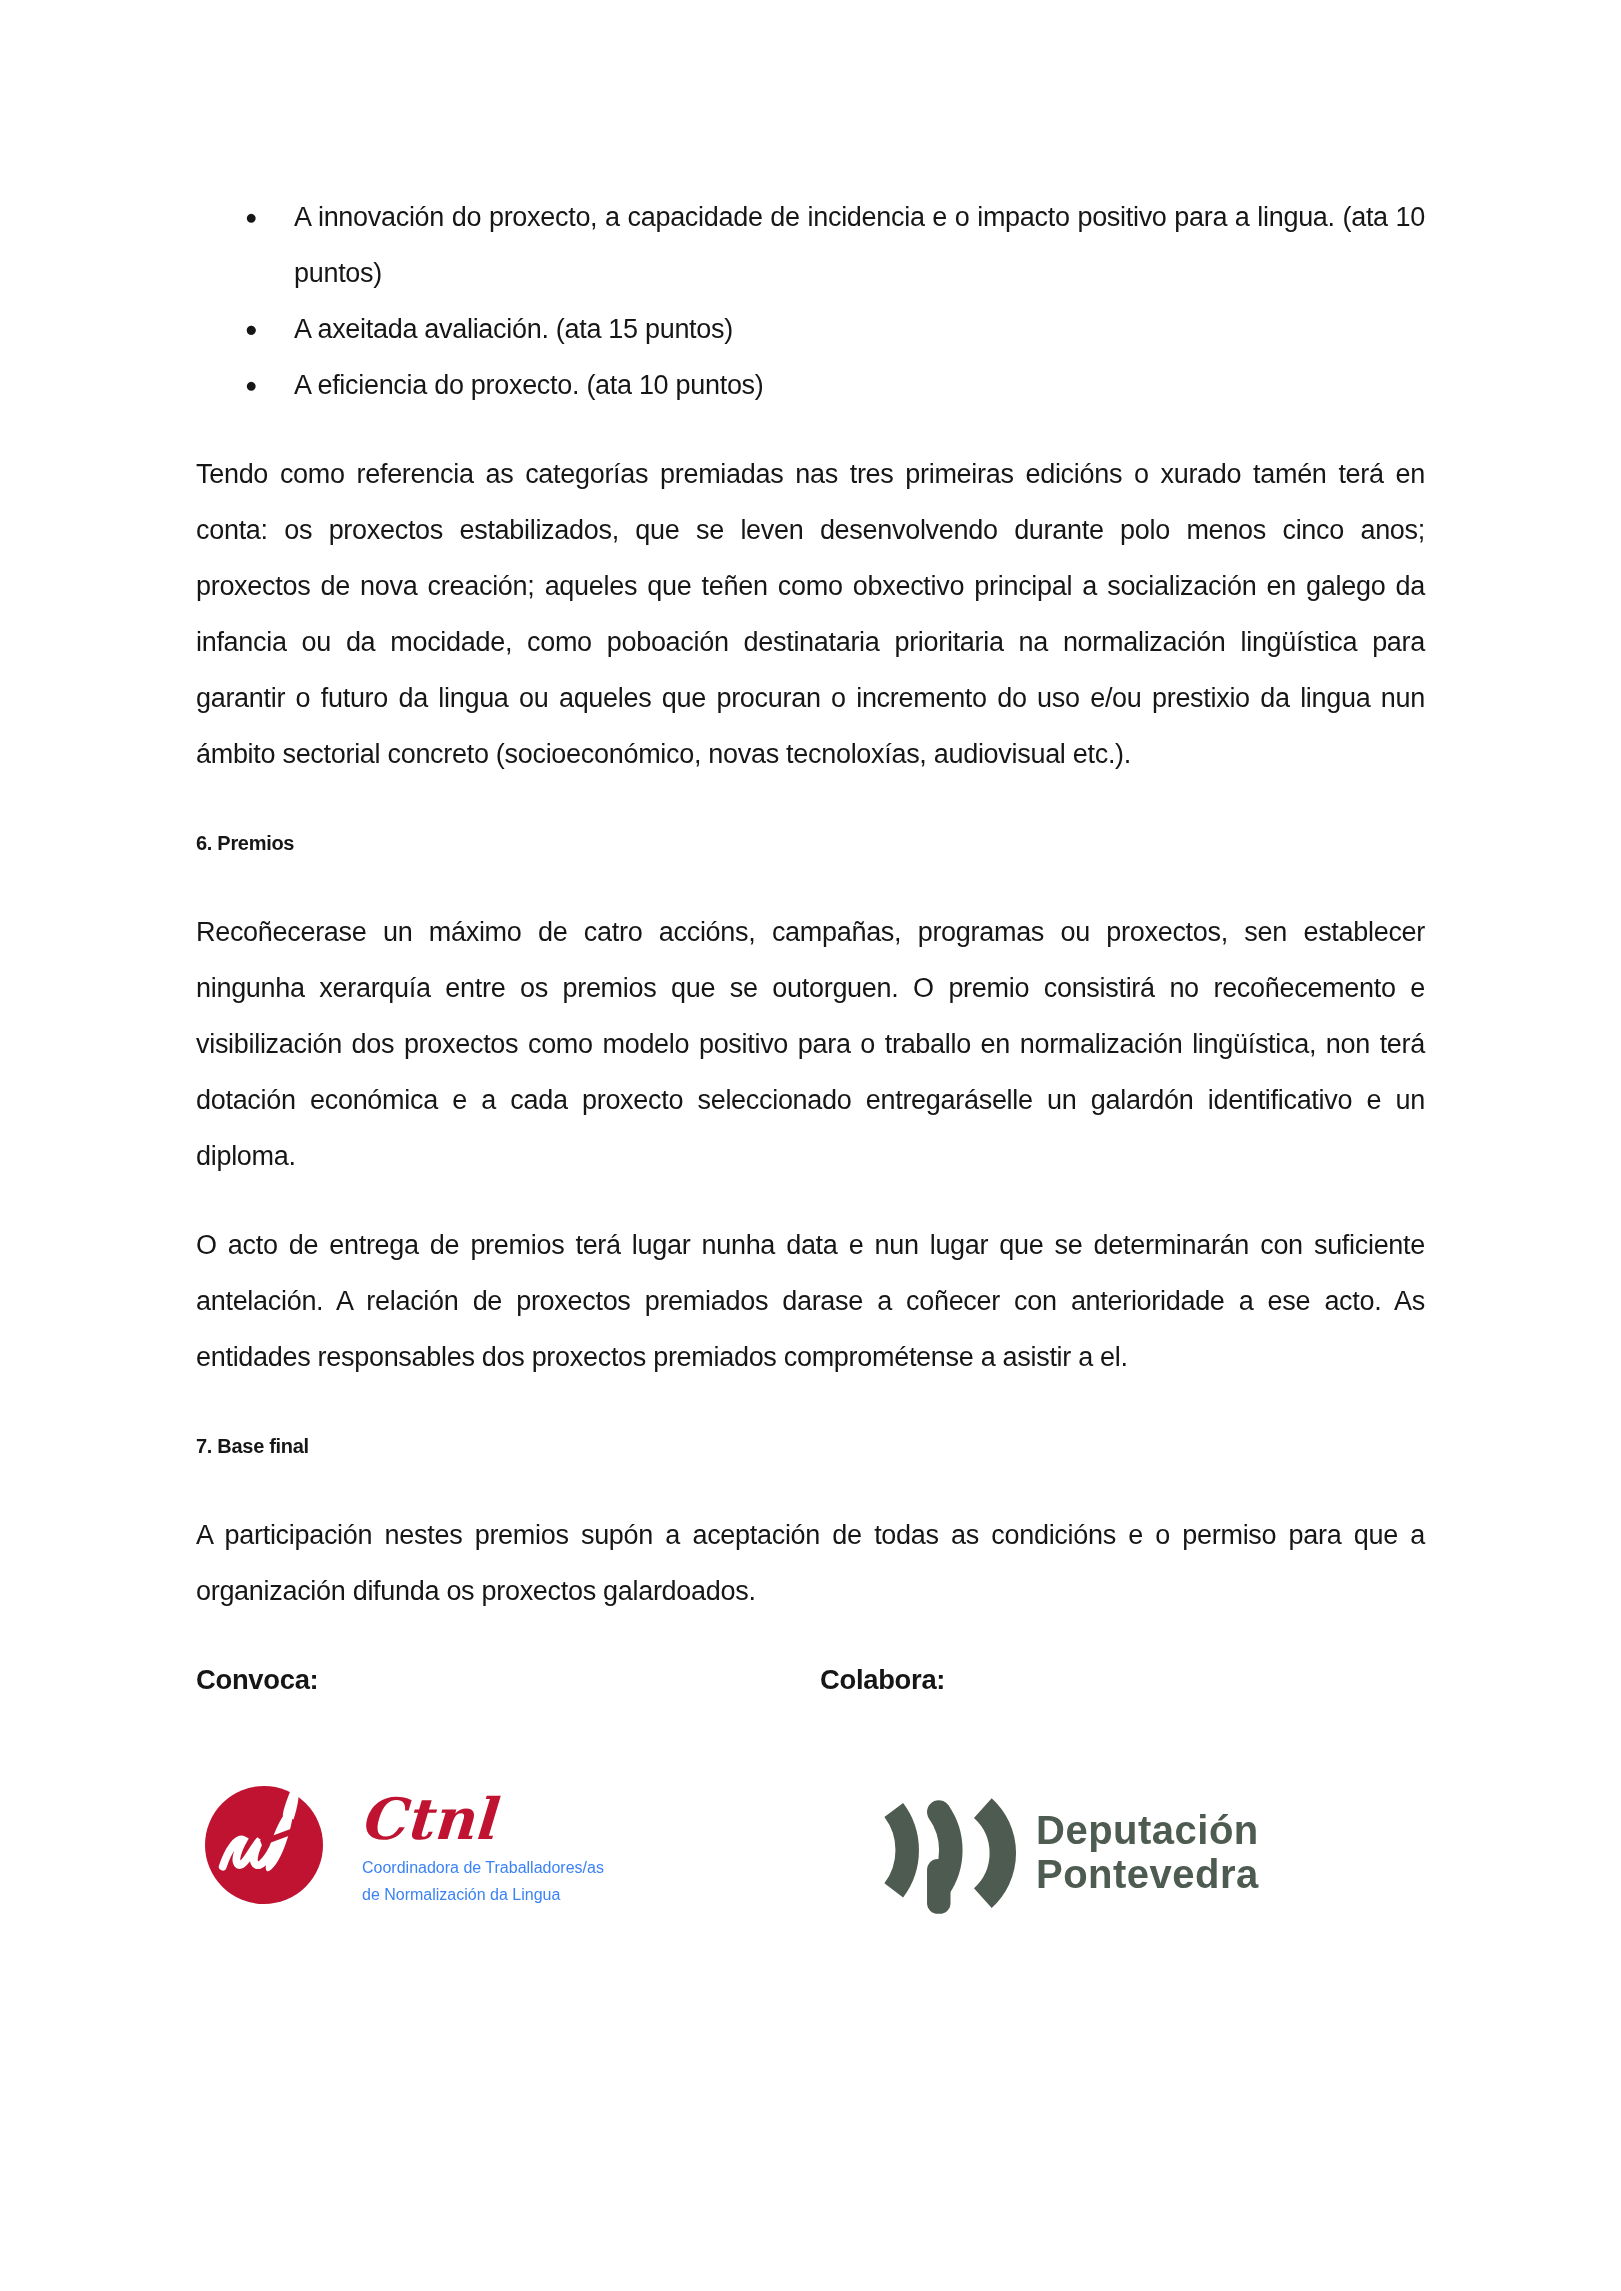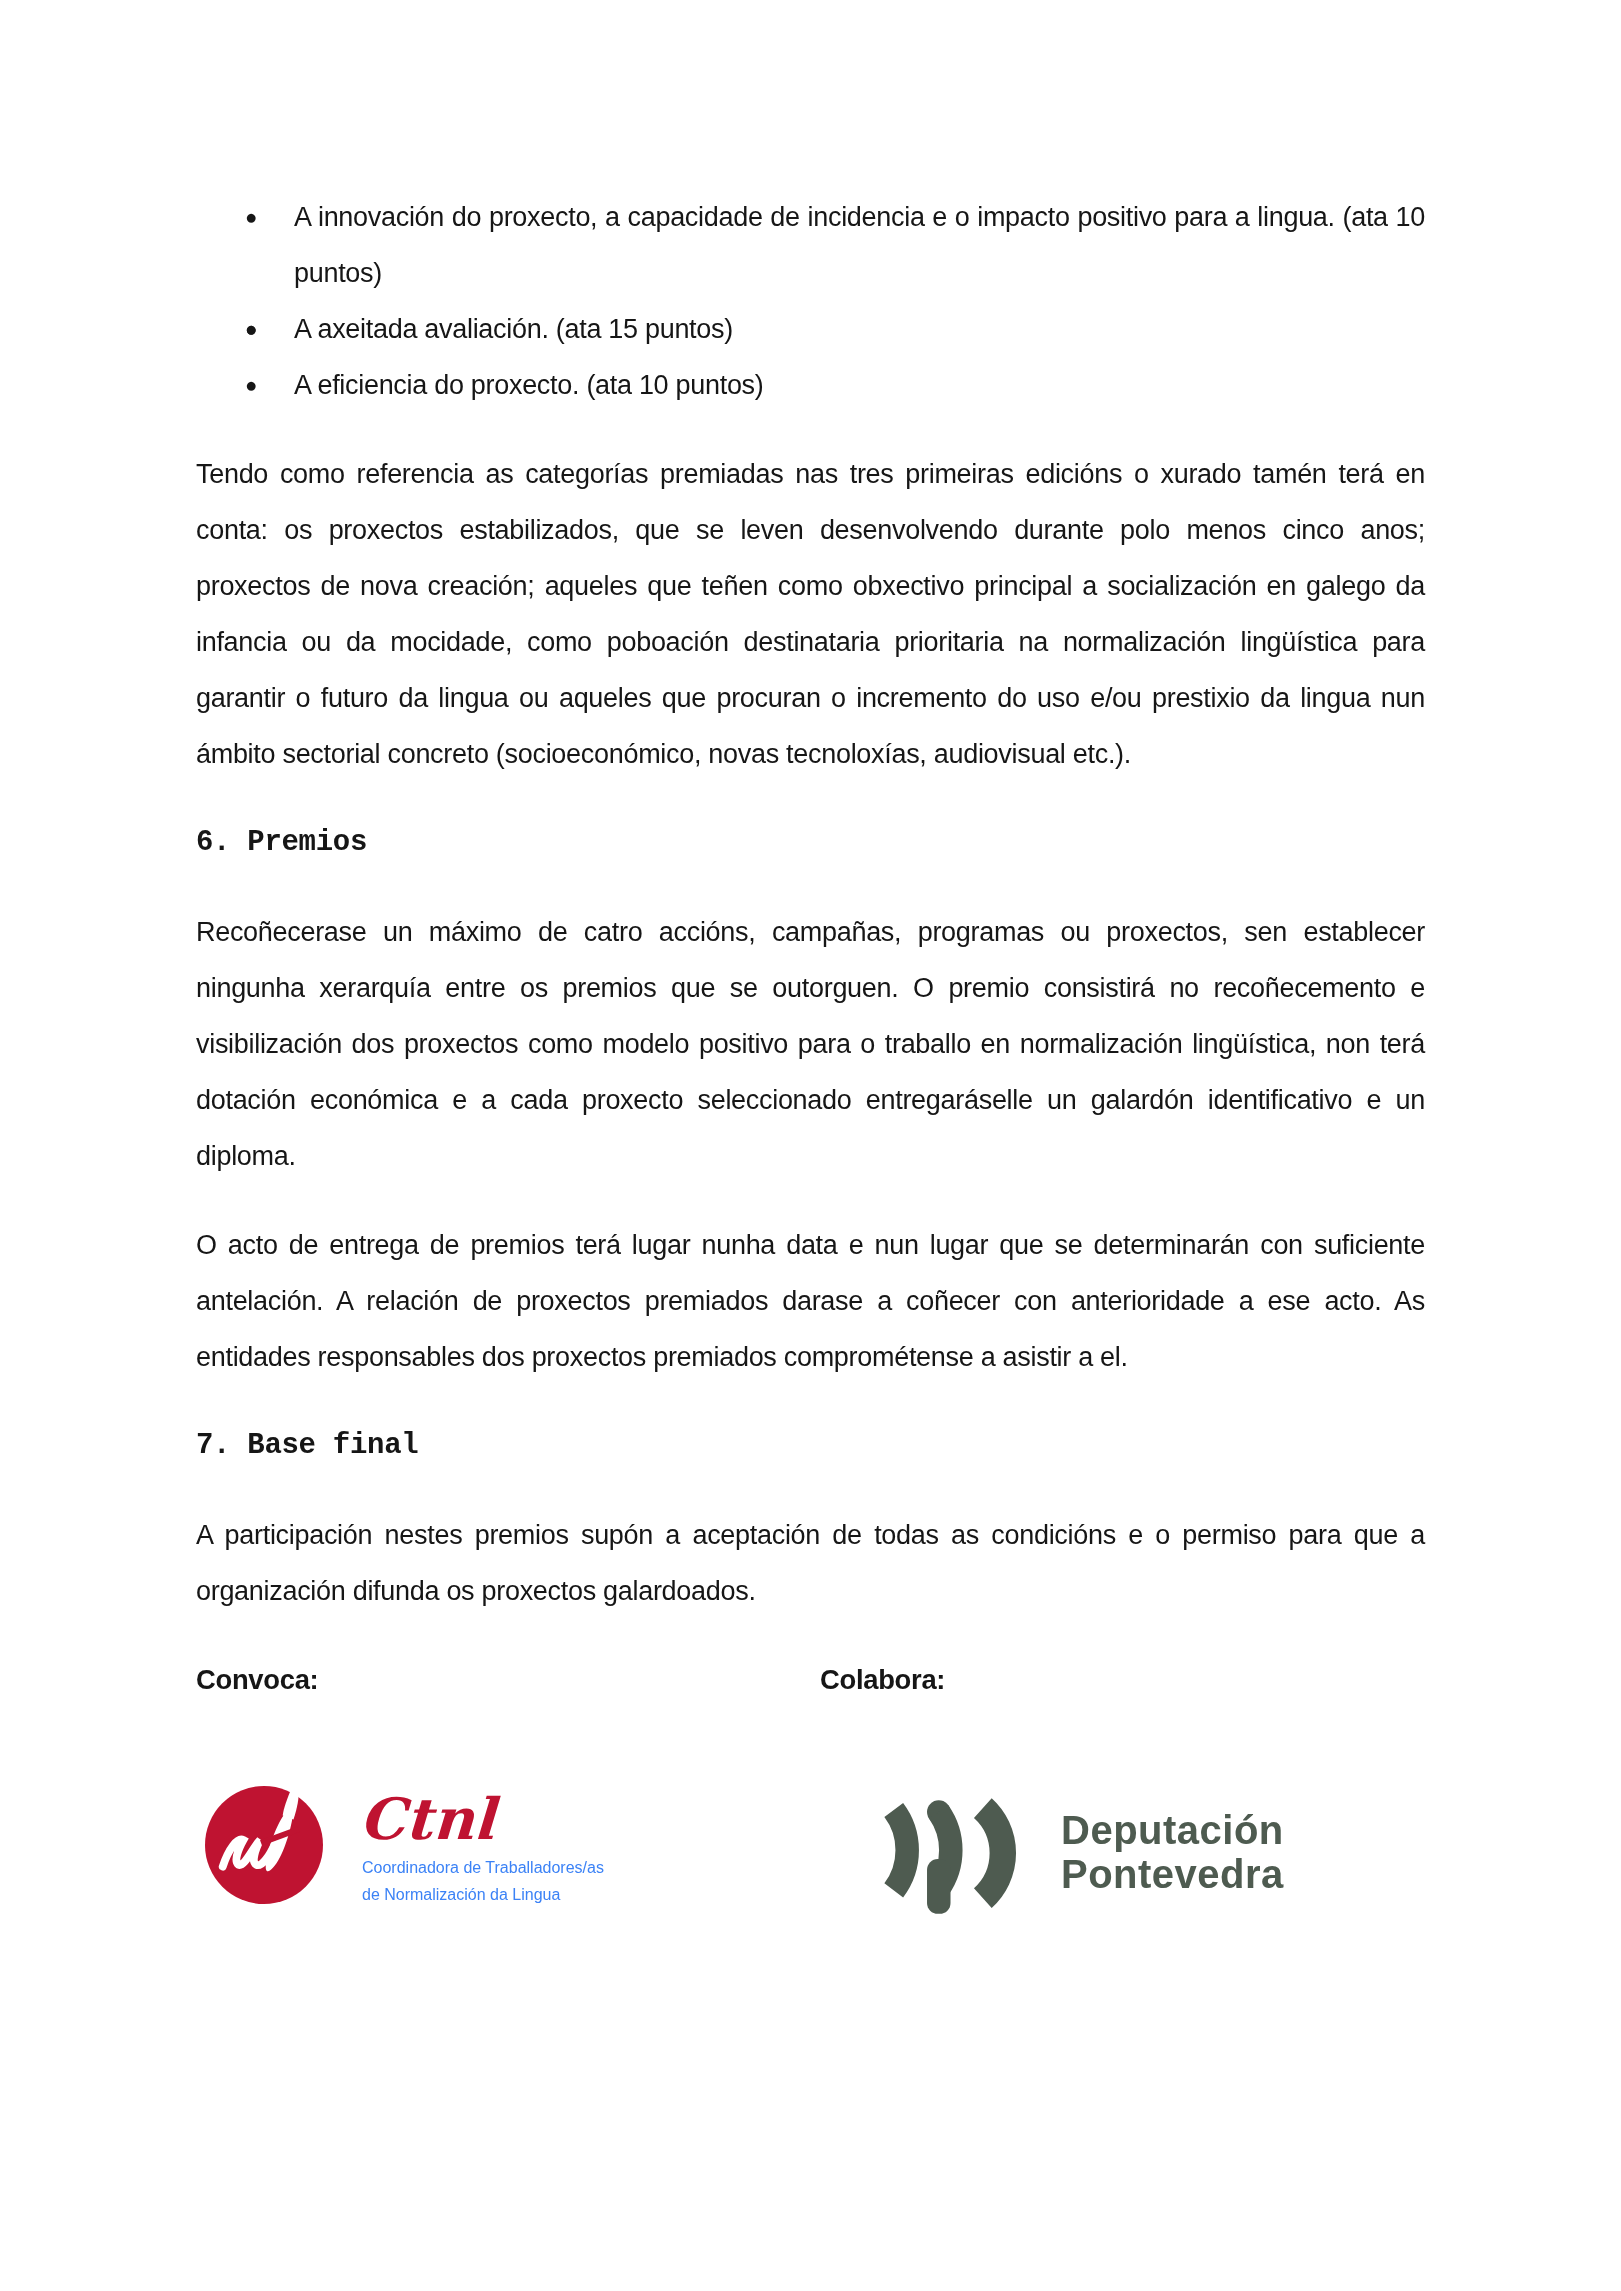--- a/index.html
+++ b/index.html
@@ -26,24 +26,23 @@
     padding-left:98px;
     text-align:justify;
   }
   .bullets .marker {
     position:absolute; left:49px; top:0;
     font-size:20.6px;
   }
   .para { text-align:justify; margin-bottom:33px; }
   .heading {
     font-weight:bold;
-    font-size:29px;
+    font-size:20px;
     line-height:56px;
     margin-bottom:33px;
-    font-family:Liberation Mono, monospace;
   }
   b { font-weight:normal; }
   .sponsor-row {
     position:relative;
     height:57px;
     font-weight:bold;
     font-size:27.4px;
   }
   .sponsor-label { position:absolute; top:0; }
   .sponsor-label.convoca { left:0;text-align:right; }
@@ -71,21 +70,21 @@
   }
   .ctnl-line.first { margin-top:6.9px; }
 
   
   .dep-logo {
     position:absolute; left:882px; top:1798px;
     display:flex; align-items:flex-start;
   }
   .dep-mark { width:139px; height:120px; flex:0 0 auto; }
   .dep-text {
-    margin-left:40px; margin-top:9.8px;
+    margin-left:15px; margin-top:9.8px;
     color:#4e5b50;
     font-weight:bold;
     font-size:40px; line-height:44px;
     letter-spacing:0.5px;
   }
 </style>
 </head>
 <body>
 
 <div class="page">

